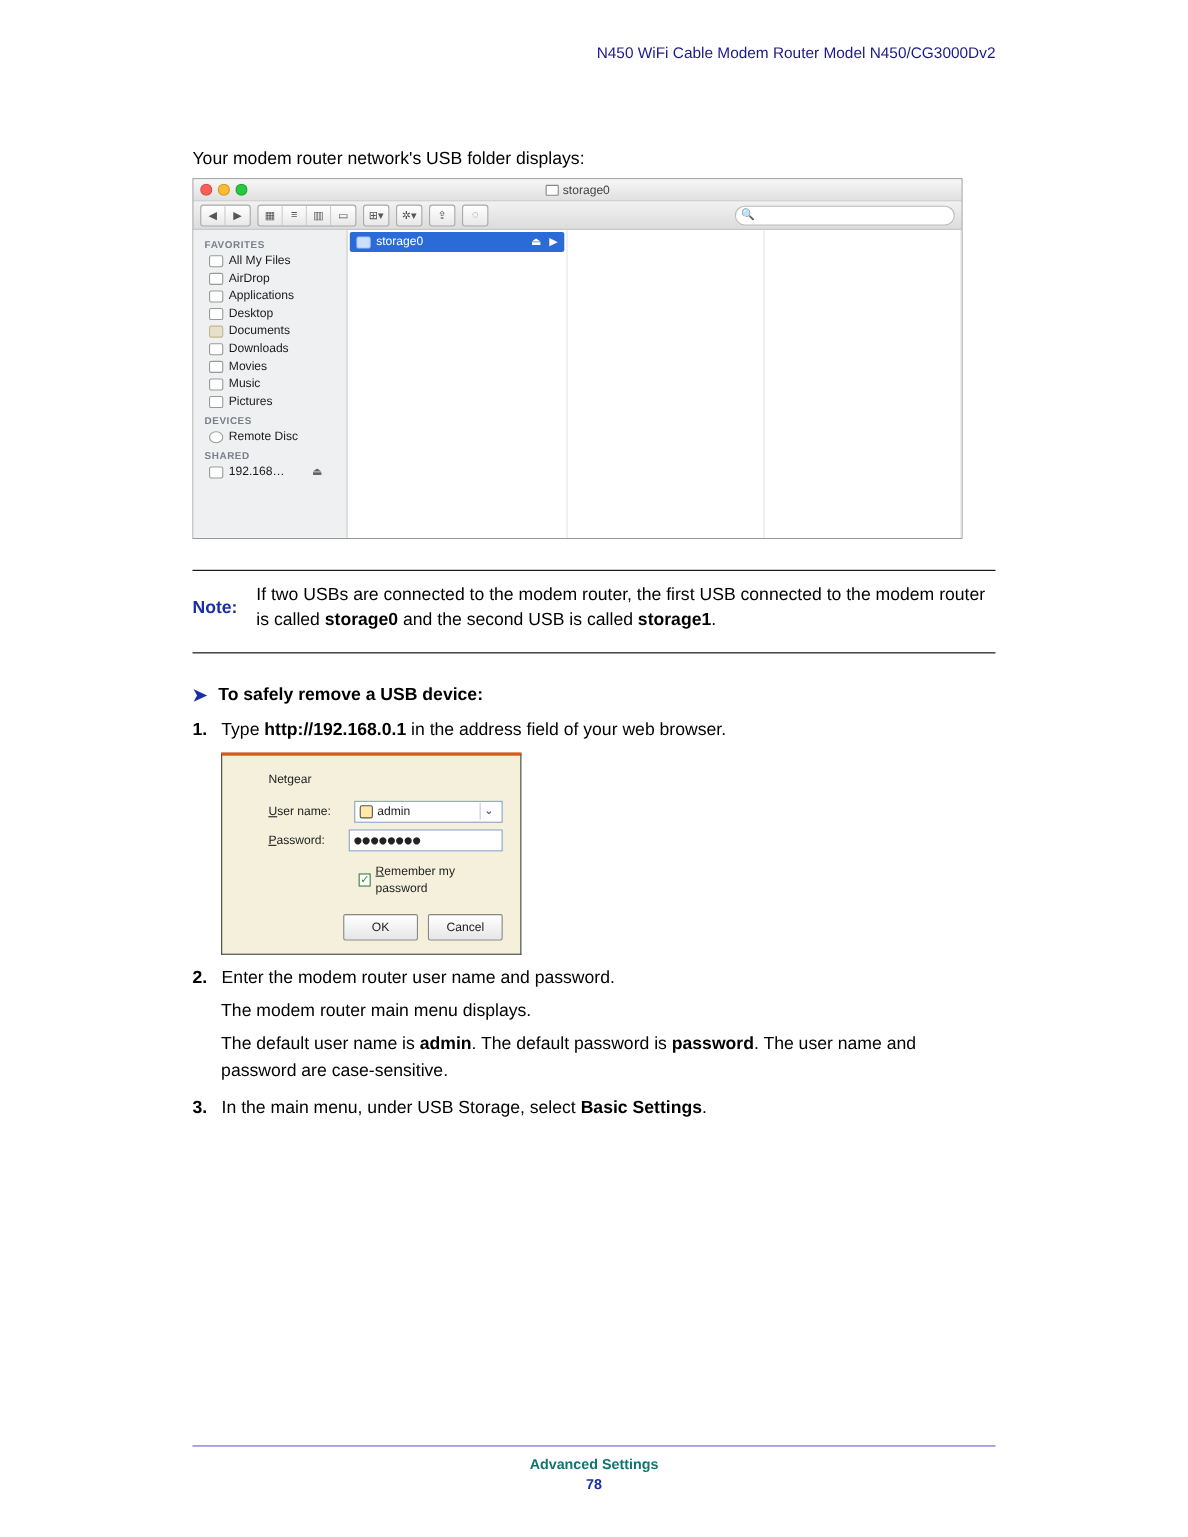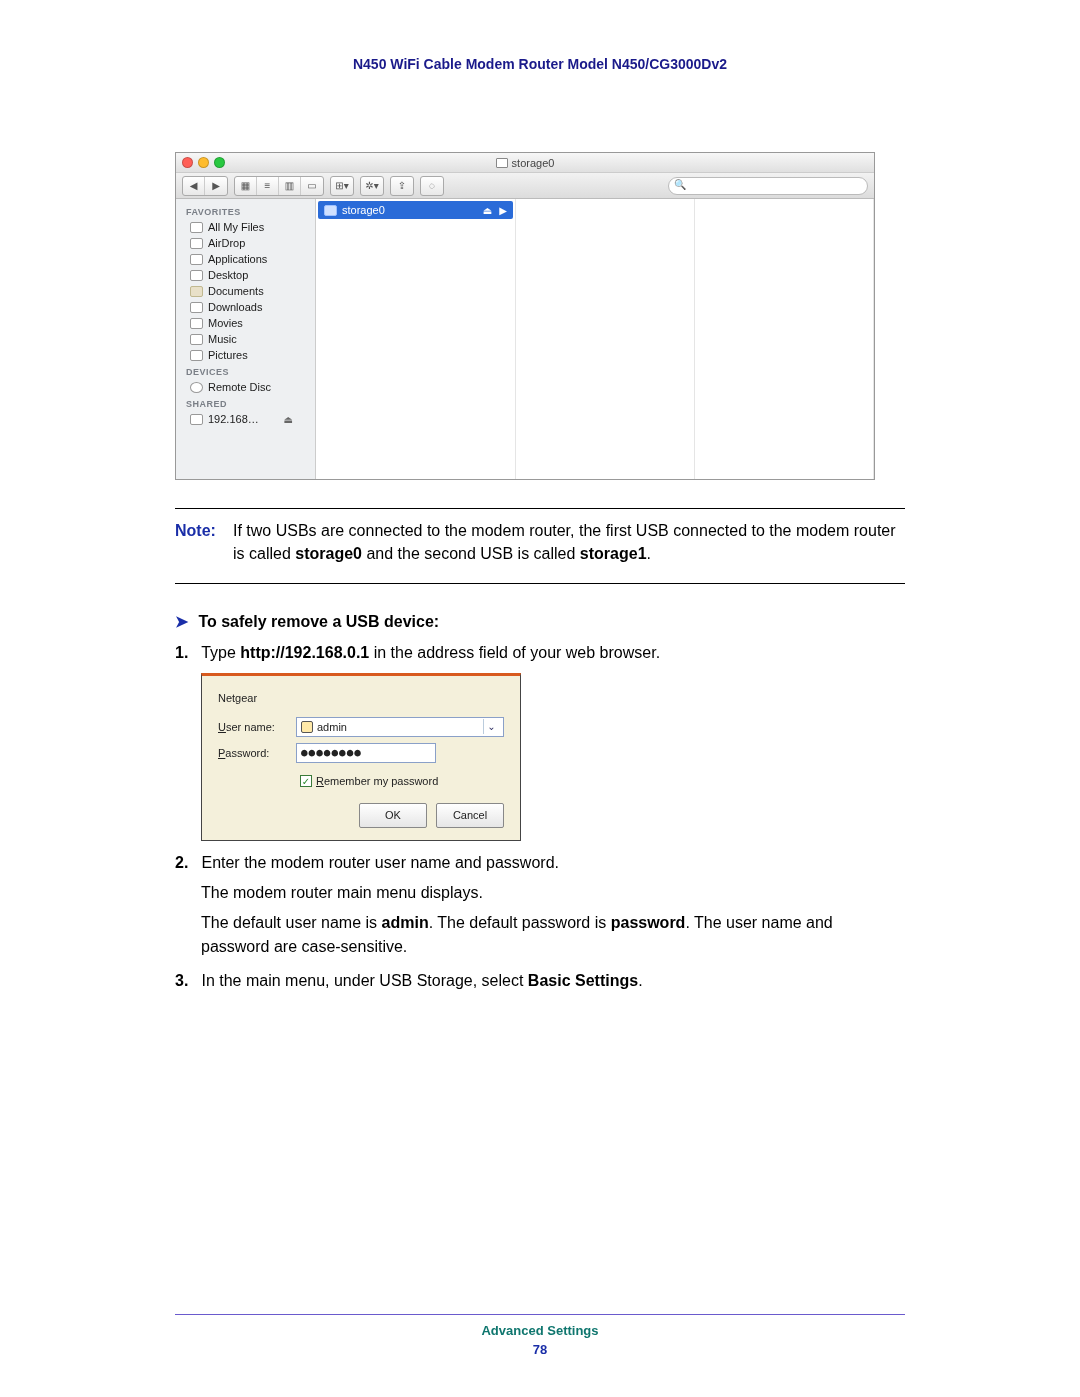--- a/index.html
+++ b/index.html
@@ -8,26 +8,25 @@
     height: 1397px;
     background: #fff;
     font-family: Arial, Helvetica, sans-serif;
     color: #000;
     position: relative;
   }
   .page {
     padding: 40px 175px 0 175px;
   }
   .header-title {
-    text-align: center;
-    font-weight: bold;
+    text-align: right;
+    font-weight: normal;
     font-size: 14px;
     color: #1a1a8a;
     margin-bottom: 80px;
-    margin-top: 16px;
   }
   .intro-text {
     font-size: 16px;
     margin-bottom: 8px;
   }
 
   
   .finder {
     border: 1px solid #999;
     width: 700px;
@@ -102,36 +101,37 @@
     justify-content:space-between;
   }
   .sel-left { display:flex; align-items:center; gap:5px; }
   .sel-ic { width:13px; height:11px; background:#cfe0ff; border:1px solid #9ec0ff; border-radius:2px; }
   .eject { font-size:10px; }
   .chev { color:#fff; font-size:10px; padding-left:4px; }
 
   .hr { border:none; border-top:1px solid #000; margin:28px 0 10px; }
   .hr2 { border:none; border-top:1px solid #000; margin:18px 0 28px; }
 
-  .note-block { display:flex; font-size:16px; line-height:1.45; }
+  .note-block { display:flex; font-size:16px; line-height:1.45;align-items:center; }
   .note-label { font-weight:bold; color:#1a2ea8; width:58px; flex:none; }
   .note-text b { font-weight:bold; }
 
   .proc-head { display:flex; align-items:center; gap:10px; font-size:16px; font-weight:bold; margin:18px 0 10px; }
   .proc-arrow { color:#1a2ea8; font-size:16px; }
 
   ol.steps { list-style:none; padding-left:26px; font-size:16px; line-height:1.5; }
   ol.steps > li { margin-bottom:10px; }
   ol.steps .num { font-weight:bold; display:inline-block; width:22px; margin-left:-26px; }
   ol.steps p { margin-top:6px; }
 
   
   .login {
-    width:320px; border:1px solid #444; background:#f4f0db; margin:8px 0 8px 0;
+    width:273px; border:1px solid #444; background:#f4f0db; margin:8px 0 8px 0;
     border-top:3px solid #d85a1e;
+    padding-left:26px;
   }
   .login-inner { padding:14px 16px 12px; font-size:11px; color:#222; }
   .login-row { display:flex; align-items:center; margin:6px 0; }
   .login-label { width:78px; }
   .login-field {
     flex:1; height:20px; border:1px solid #8aa0c8; background:#fff;
     display:flex; align-items:center; padding:0 4px; gap:4px; font-size:11px;
   }
   .login-field.drop { justify-content:space-between; }
   .keyic { width:12px; height:12px; border:1px solid #555; border-radius:2px; background:#ffe9a8; }
@@ -150,20 +150,21 @@
   .footer-sec { text-align:center; color:#0f766e; font-weight:bold; font-size:13px; }
   .footer-page { text-align:center; color:#1a2ea8; font-weight:bold; font-size:13px; margin-top:4px; }
   .footer-wrap { position:absolute; bottom:40px; left:175px; right:175px; }
 </style>
 </head>
 <body>
 
 <div class="page">
   <div class="header-title">N450 WiFi Cable Modem Router Model N450/CG3000Dv2</div>
 
+  <div class="intro-text">Your modem router network's USB folder displays:</div>
 
   <div class="finder">
     <div class="finder-titlebar">
       <div class="traffic">
         <div class="tl red"></div>
         <div class="tl yel"></div>
         <div class="tl gre"></div>
       </div>
       <div class="titlebar-center">
         <span class="mini-icon"></span>

